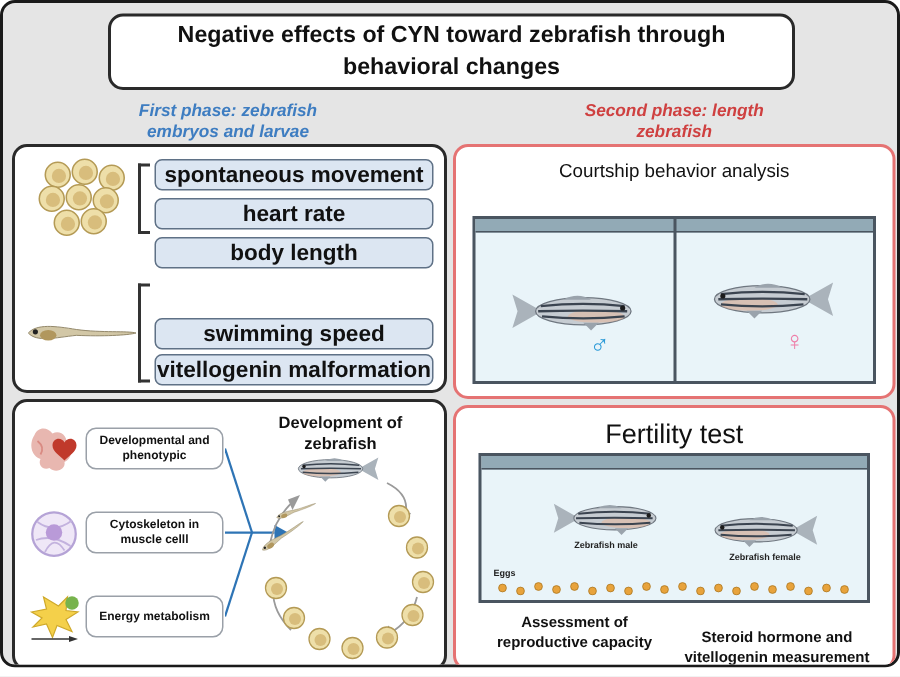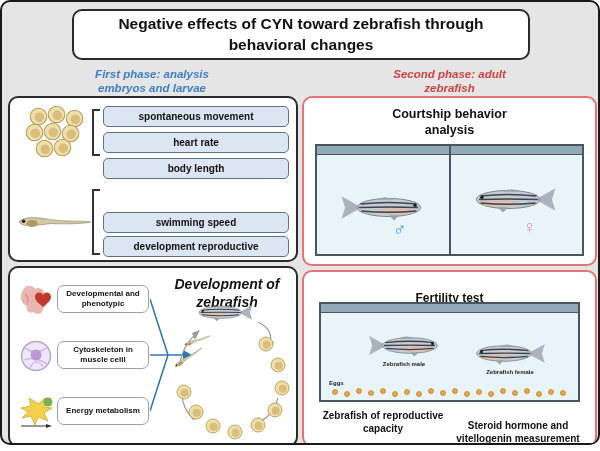--- a/index.html
+++ b/index.html
@@ -26,47 +26,47 @@
 
   #panel-endpoints  { left:6px;   top:94px;  width:290px; height:166px; }
   #panel-mechanisms { left:6px;   top:264px; width:290px; height:181px; }
   #panel-courtship  { left:300px; top:94px;  width:295px; height:170px; }
   #panel-fertility  { left:300px; top:268px; width:295px; height:177px; }
 
   
   .lbox { position:absolute; left:93px; width:186px; height:21px;
           background:var(--label-box-fill,#dce6f2); border:1px solid #5f7186;
           border-radius:5px; display:flex; align-items:center; justify-content:center;
-          font-weight:700; font-size:10px; }
+          font-weight:700; font-size:15px; }
   .lb1{top:8px} .lb2{top:34px} .lb3{top:60px} .lb4{top:88px} .lb5{top:114px} .lb6{top:138px}
 
   .bracket { position:absolute; width:8px; border:2px solid #333; border-right:none; }
   .bracket1 { left:82px; top:11px; height:47px; }
   .bracket2 { left:82px; top:91px; height:66px; }
 
   .embryo-cluster { position:absolute; left:13px; top:7px; }
   .larva-illus    { position:absolute; left:5px;  top:113px; }
 
   
   .mech-icon { position:absolute; left:7px; width:38px; height:36px; }
   .mi1{top:14px} .mi2{top:70px} .mi3{top:126px}
   .mbox { position:absolute; left:47px; width:92px; min-height:28px; background:#fff;
           border:1px solid #9aa0a8; border-radius:7px; display:flex; align-items:center;
           justify-content:center; text-align:center; font-weight:700; font-size:8px;
           line-height:1.2; padding:3px; }
   .mb1{top:17px} .mb2{top:73px} .mb3{top:129px}
   .mech-arrows { position:absolute; left:140px; top:0; width:44px; height:177px; }
   .lifecycle-title { position:absolute; left:158px; top:8px; width:118px;
-                     text-align:center; font-weight:700; font-size:14px; line-height:1.25;font-style:italic; }
+                     text-align:center; font-weight:700; font-size:11px; line-height:1.25; }
   .lifecycle-illus { position:absolute; left:150px; top:34px; }
 
   
-  .panel-title { position:absolute; text-align:center; font-weight:700; }
+  .panel-title { position:absolute; text-align:center; font-weight:400; }
   .courtship-title { left:65px; top:9px; width:161px; font-size:12.5px; line-height:1.25; }
-  .fertility-title { left:0; top:7px; width:100%; font-size:12px;margin-top:12px; }
+  .fertility-title { left:0; top:7px; width:100%; font-size:18px; }
 
   .tank { position:absolute; background:#e9f4f9; border:2px solid #4a5560; }
   .tank-rim { position:absolute; top:0; left:0; right:0; height:9px;
               background:#92aab6; border-bottom:1px solid #4a5560; }
   .tank-divider { position:absolute; left:calc(50% - 1px); top:0; bottom:0;
                   width:2px; background:#4a5560; }
   #courtship-tank { left:11px; top:46px; width:269px; height:112px; }
   #fertility-tank { left:15px; top:30px; width:261px; height:100px; }
 
   .fish { position:absolute; }
@@ -117,22 +117,22 @@
     </symbol>
   </defs>
 </svg>
 
 <div class="figure">
 
   <div class="title-box">
     <span>Negative effects of CYN toward zebrafish through behavioral changes</span>
   </div>
 
-  <div class="phase-heading phase1-h">First phase: analysis embryos and larvae</div>
-  <div class="phase-heading phase2-h">Second phase: adult zebrafish</div>
+  <div class="phase-heading phase1-h">First phase: zebrafish embryos and larvae</div>
+  <div class="phase-heading phase2-h">Second phase: length zebrafish</div>
 
   <div class="panel panel-black" id="panel-endpoints">
     <svg class="embryo-cluster" width="66" height="56" viewBox="0 0 66 56">
       <use href="#egg" x="6" y="2" width="19" height="19"></use>
       <use href="#egg" x="24" y="0" width="19" height="19"></use>
       <use href="#egg" x="42" y="4" width="19" height="19"></use>
       <use href="#egg" x="2" y="18" width="19" height="19"></use>
       <use href="#egg" x="20" y="17" width="19" height="19"></use>
       <use href="#egg" x="38" y="19" width="19" height="19"></use>
       <use href="#egg" x="12" y="34" width="19" height="19"></use>
@@ -142,21 +142,21 @@
 
     <svg class="larva-illus" width="78" height="22" viewBox="0 0 100 26">
       <use href="#larva" width="100" height="26"></use>
     </svg>
     <div class="bracket bracket2"></div>
 
     <div class="lbox lb1">spontaneous movement</div>
     <div class="lbox lb3">body length</div>
     <div class="lbox lb2">heart rate</div>
     <div class="lbox lb5">swimming speed</div>
-    <div class="lbox lb6">development reproductive</div>
+    <div class="lbox lb6">vitellogenin malformation</div>
   </div>
 
   <div class="panel panel-black" id="panel-mechanisms">
 
     <svg class="mech-icon mi1" viewBox="0 0 38 36">
       <path d="M6 8 C2 14 4 22 10 24 C8 28 12 32 16 30 C20 34 27 31 26 26 C31 24 32 17 27 15 C29 9 23 4 18 7 C14 2 8 3 6 8 Z" fill="#e8b7b0"></path>
       <path d="M26 13 c-2 -4 -8 -3 -8 2 c0 4 5 7 8 10 c3 -3 8 -6 8 -10 c0 -5 -6 -6 -8 -2 z" fill="#c0392b"></path>
       <path d="M8 12 Q13 16 10 21" stroke="#d98a82" stroke-width="1.2" fill="none"></path>
     </svg>
     <div class="mbox mb1">Developmental and phenotypic</div>
@@ -257,17 +257,17 @@
             <circle cx="164" cy="8" r="2.6"></circle>
             <circle cx="176" cy="5" r="2.6"></circle>
           <circle cx="188" cy="7" r="2.6"></circle>
             <circle cx="200" cy="5" r="2.6"></circle>
             <circle cx="212" cy="8" r="2.6"></circle>
           <circle cx="224" cy="6" r="2.6"></circle>
             <circle cx="236" cy="7" r="2.6"></circle>
         </g>
       </svg>
     </div>
-    <div class="outcome outcome1">Zebrafish of reproductive capacity</div>
+    <div class="outcome outcome1">Assessment of reproductive capacity</div>
     <div class="outcome outcome2">Steroid hormone and vitellogenin measurement</div>
   </div>
 
 </div>
 
 </body></html>

